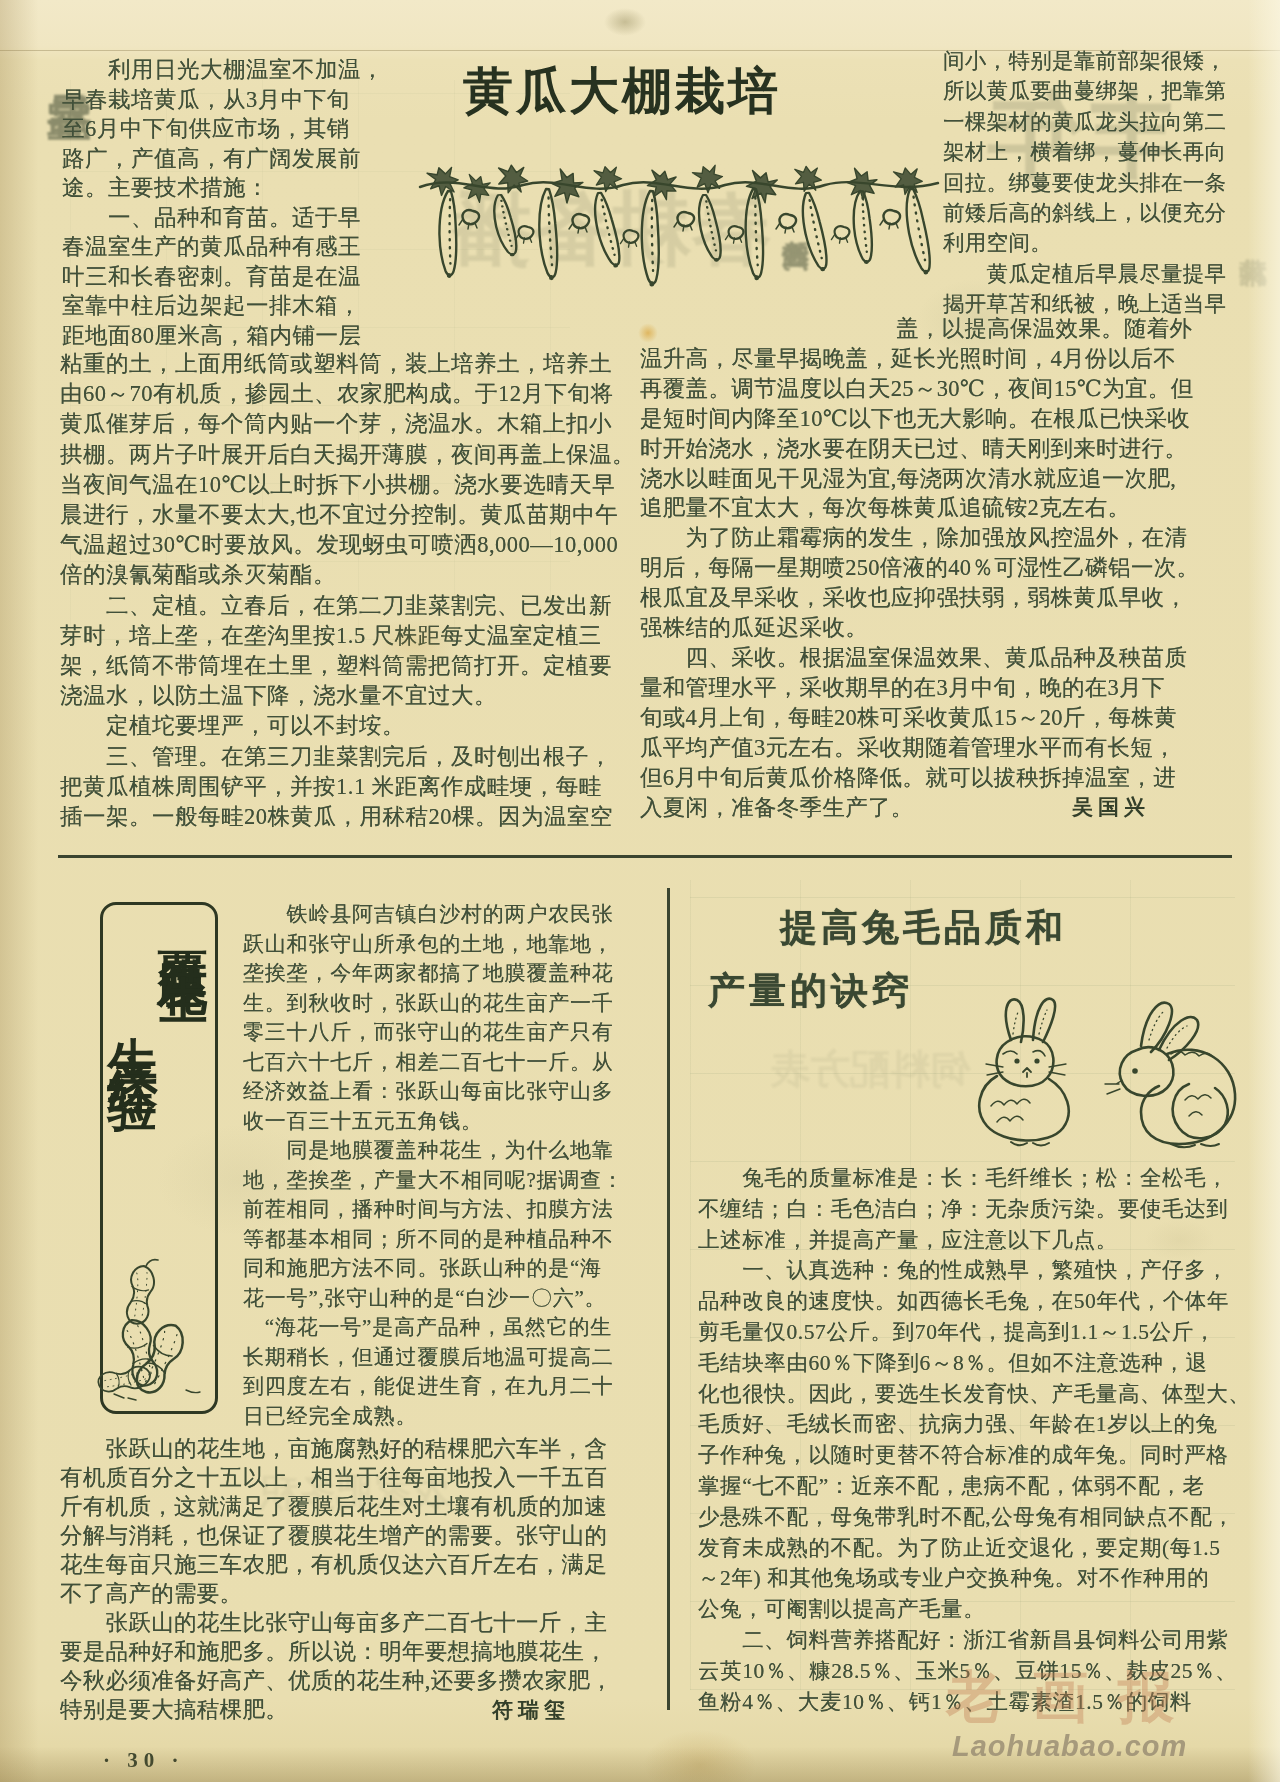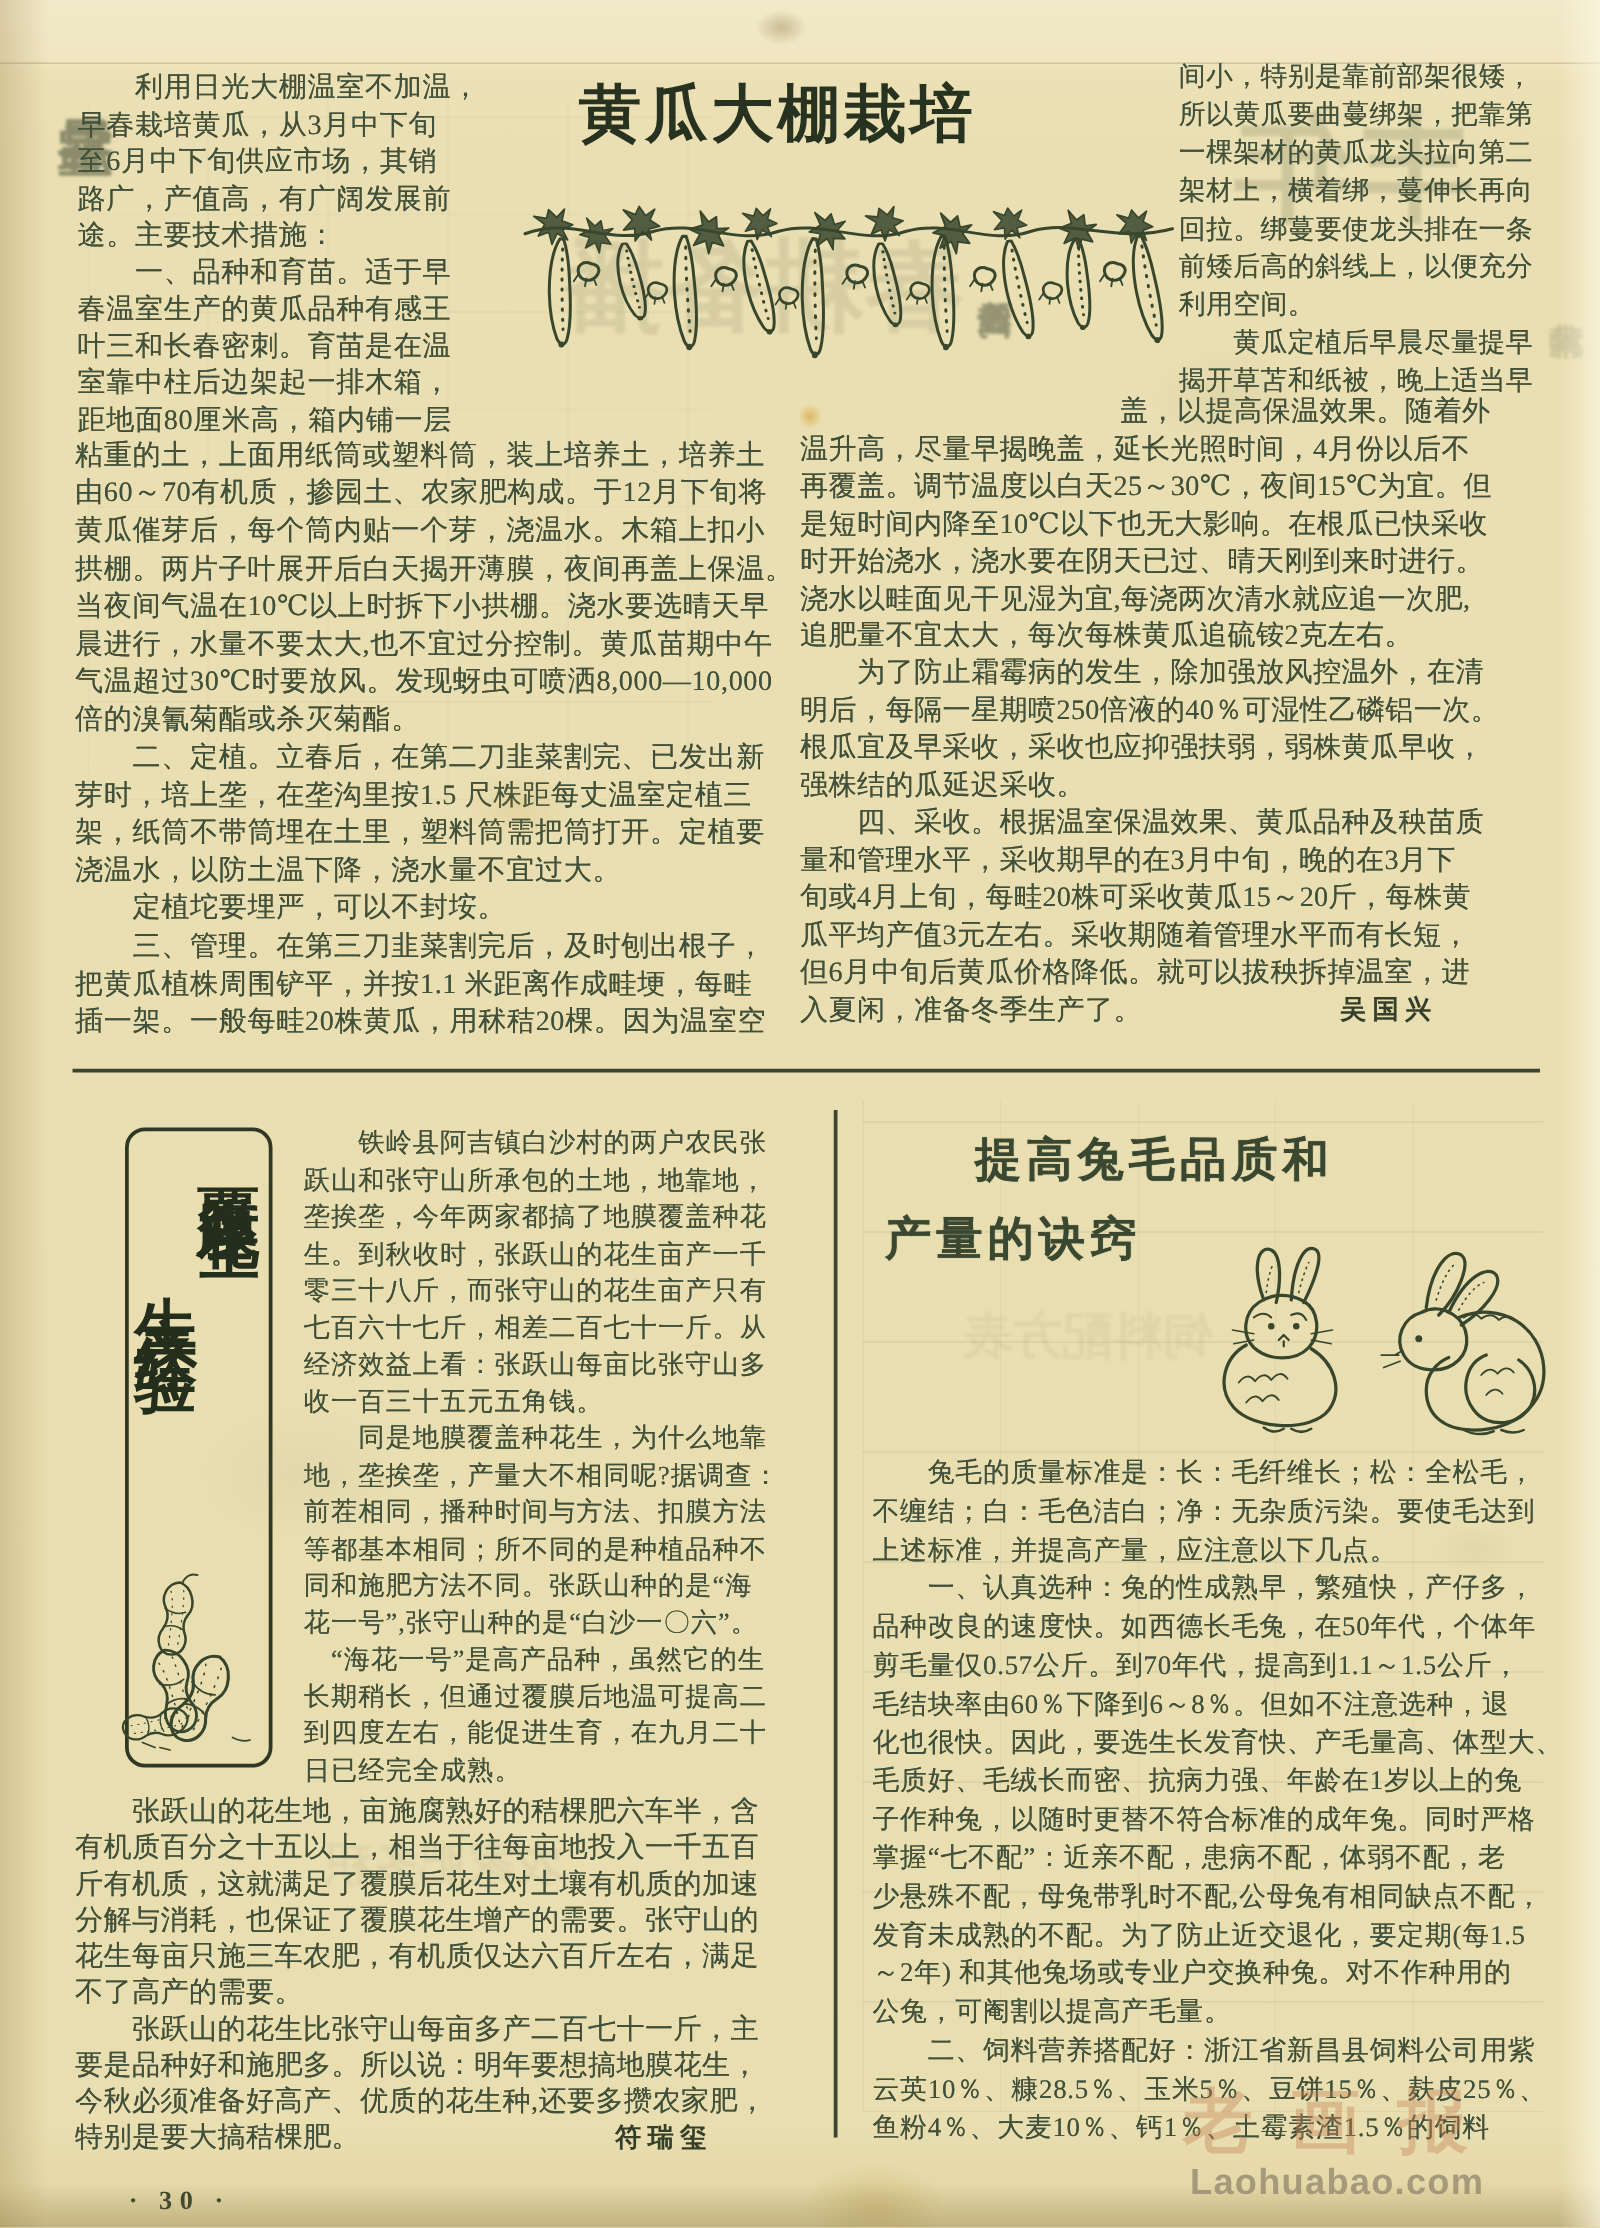--- a/index.html
+++ b/index.html
@@ -49,21 +49,21 @@
   
   .rtitle{position:absolute;color:#3a4832;font-weight:600;white-space:nowrap;
           font-family:"Liberation Serif","DejaVu Serif",serif;text-shadow:0 0 .7px rgba(58,72,50,.9);}
   #rabbit-title-1{left:780px;top:903px;font-size:37px;letter-spacing:4px;}
   #rabbit-title-2{left:708px;top:966px;font-size:37px;letter-spacing:4px;}
   
   .hr{position:absolute;background:#3b4530;}
   
   #wm-cn{position:absolute;left:903px;top:1660px;font-size:56px;letter-spacing:30px;font-weight:700;
          color:rgba(196,130,88,.40);font-family:Liberation Serif, serif;white-space:nowrap;z-index:50;margin-left:43px;}
-  #wm-url{position:absolute;left:952px;top:1730px;font-size:29px;font-weight:700;
+  #wm-url{position:absolute;left:952px;top:1730px;font-size:29px;font-style:italic;font-weight:700;
           color:rgba(150,138,112,.80);font-family:"Liberation Sans","DejaVu Sans",sans-serif;z-index:50;letter-spacing:1px;}
   #page-number{position:absolute;left:103px;top:1748px;font-size:21px;font-weight:700;color:#3c462f;letter-spacing:6px;}
   svg{position:absolute;overflow:visible;}
 </style>
 </head>
 <body>
 
 <div id="page">
   <div id="grid-ghost-tl" class="gridghost"></div>
   <div id="grid-ghost-br" class="gridghost"></div>

